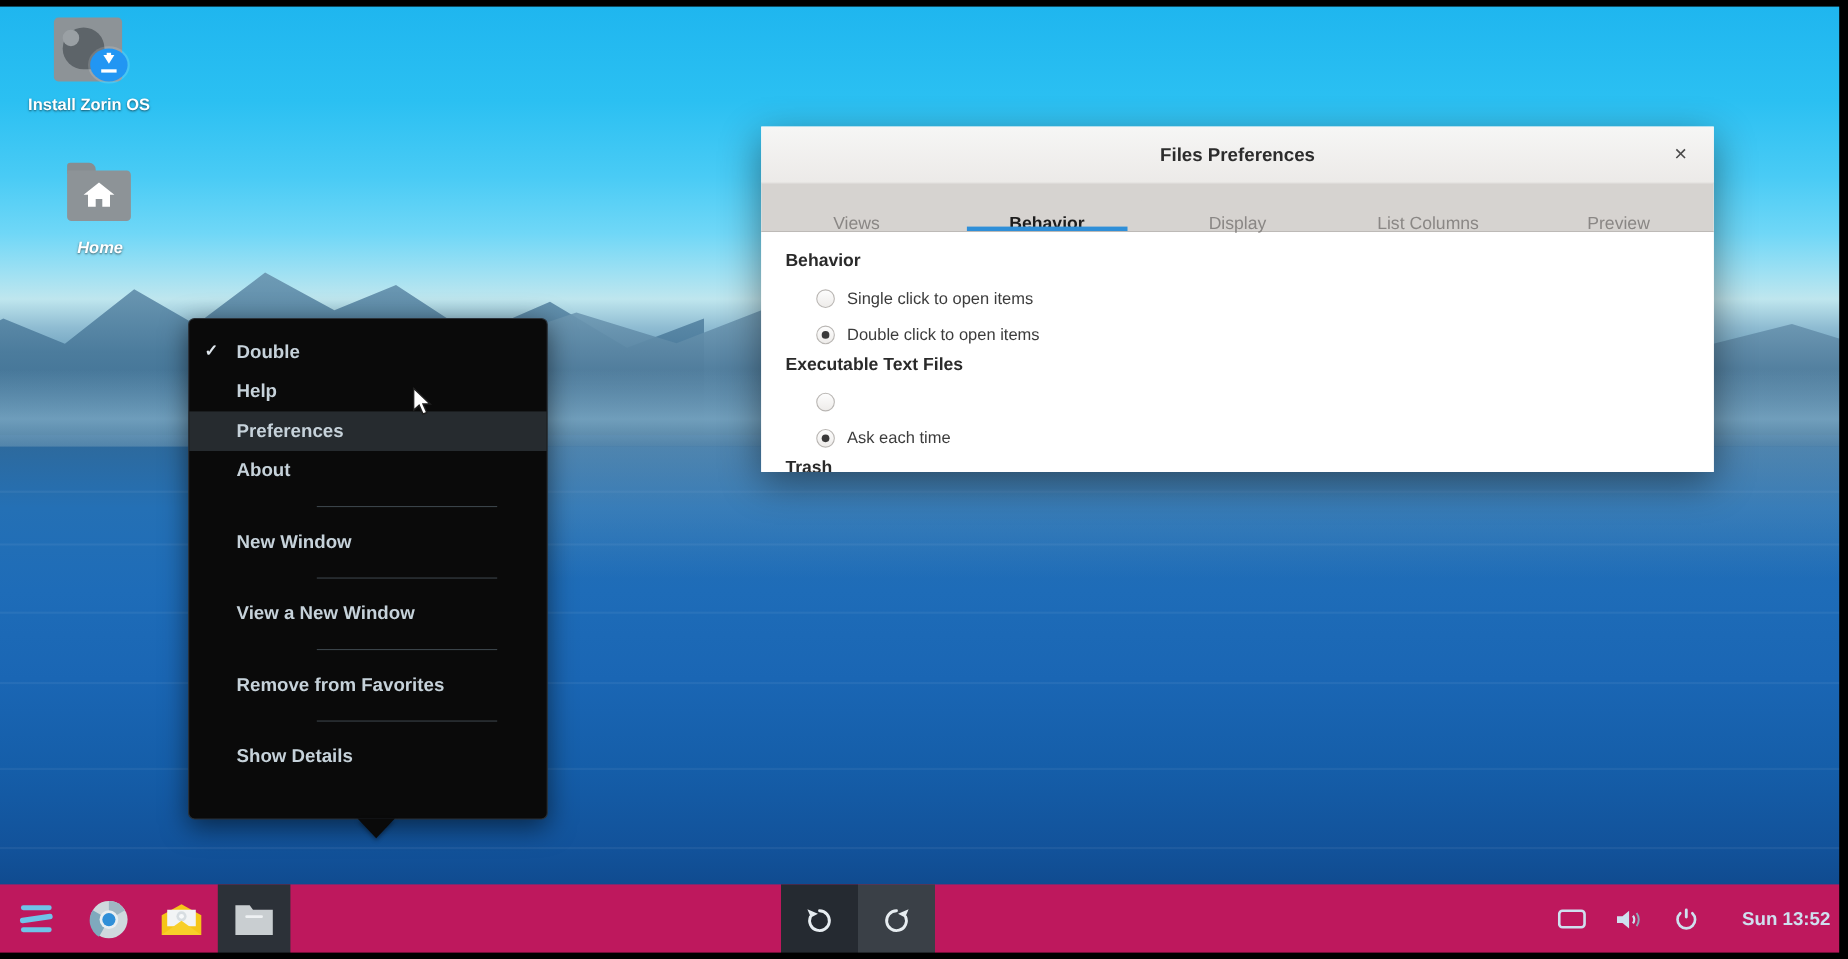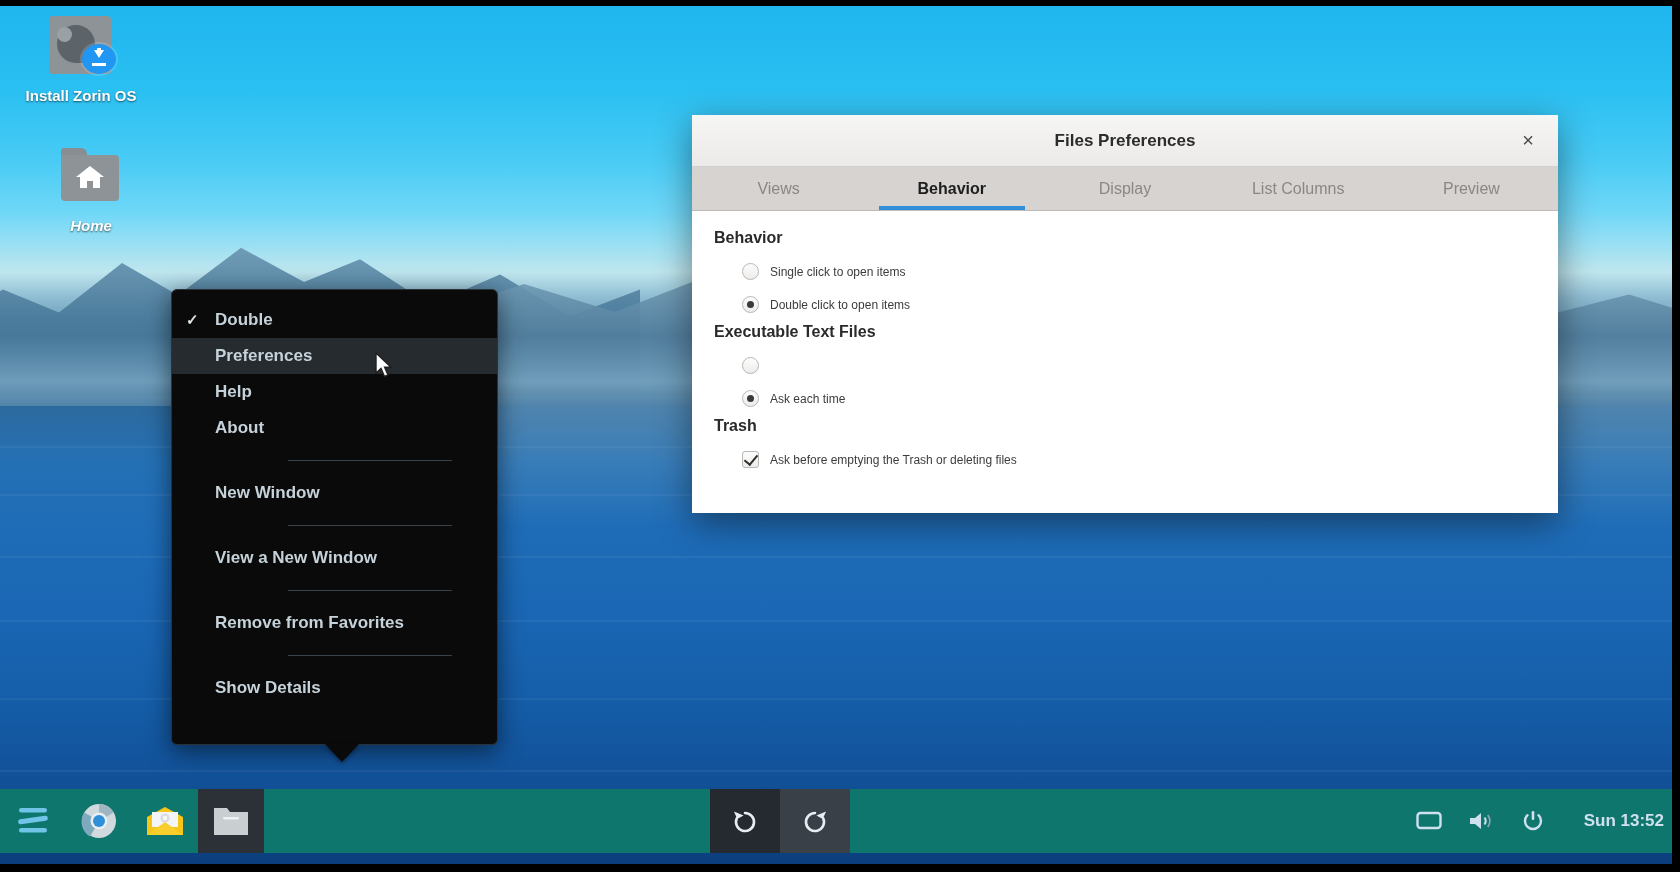--- a/index.html
+++ b/index.html
@@ -149,21 +149,21 @@
     border-top: 18px solid #0a0a0a;
     filter: drop-shadow(0 2px 2px rgba(0,0,0,.4));
   }
   
   #cursor {
     position: absolute; left: 375px; top: 352px; width: 20px; height: 28px;
   }
 
   
   #prefs-window {
-    position: absolute; left: 692px; top: 115px; width: 866px; height: 398px;
+    position: absolute; left: 692px; top: 115px; width: 866px; height: 314px;
     background: #ffffff;
     box-shadow: 0 10px 34px rgba(0,0,0,.45);
     overflow: hidden;
   }
   #prefs-titlebar {
     position: relative; height: 52px;
     background: linear-gradient(to bottom, #f6f6f5, #eceae8);
     border-bottom: 1px solid #d3d0cd;
   }
   #prefs-title {
@@ -178,36 +178,37 @@
   #prefs-tabs {
     display: flex; height: 44px;
     background: #d6d3d0;
     border-bottom: 1px solid #bdbab7;
   }
   .tab {
     flex: 1 1 0; position: relative;
     line-height: 44px; text-align: center;
     font-size: 16px; color: #8a8785;
     cursor: pointer;
+    margin-top: 15px;
   }
   .tab.active { color: #1d1d1d; font-weight: bold; background: #d6d3d0; }
   .tab.active::after {
     content: ""; position: absolute; left: 8%; right: 8%; bottom: 0;
     height: 4px; background: #2f8fd8;
   }
   #prefs-body { padding: 18px 0 0 22px; background: #fff; height: 302px; }
   .sec-title {
     font-size: 16px; font-weight: bold; color: #2a2a2a;
     margin: 0 0 8px 0;
   }
   .sec-title.tight { margin-top: 2px; }
   .opt-row {
     display: flex; align-items: center;
     height: 33px; padding-left: 28px;
-    font-size: 12px; color: #3c3c3c;
+    font-size: 15px; color: #3c3c3c;
   }
   .radio {
     width: 17px; height: 17px; border-radius: 50%;
     border: 1px solid #b9b6b3;
     background: linear-gradient(to bottom, #fdfdfd, #eeecea);
     margin-right: 11px; position: relative; flex: none;
   }
   .radio.checked::after {
     content: ""; position: absolute; left: 4px; top: 4px;
     width: 7px; height: 7px; border-radius: 50%; background: #3a3a3a;
@@ -220,22 +221,22 @@
   }
   .checkbox.checked::after {
     content: ""; position: absolute; left: 4px; top: 0px;
     width: 6px; height: 11px;
     border-right: 2.5px solid #2d2d2d; border-bottom: 2.5px solid #2d2d2d;
     transform: rotate(40deg);
   }
 
   
   #taskbar {
-    position: absolute; left: 0; bottom: 19px; width: 1680px; height: 64px;
-    background: #0f766e;
+    position: absolute; left: 0; bottom: 4px; width: 1680px; height: 64px;
+    background: #be185d;
     display: flex; align-items: center;
   }
   #tb-left { display: flex; align-items: center; height: 64px; }
   .tb-btn {
     width: 66px; height: 64px; position: relative;
     display: flex; align-items: center; justify-content: center;
     cursor: pointer;
   }
   .tb-btn.active { background: #2c3138; }
   #tb-center {
@@ -308,25 +309,25 @@
     </div>
     <div>Home</div>
   </div>
 </div>
 
 <div id="ctx-menu">
   <div class="ctx-item">
     <span class="ctx-check">✓</span>
     <span>Double</span>
   </div>
+  <div class="ctx-item">
+    <span>Help</span>
+  </div>
   <div class="ctx-item highlight">
     <span>Preferences</span>
-  </div>
-  <div class="ctx-item">
-    <span>Help</span>
   </div>
   <div class="ctx-item">
     <span>About</span>
   </div>
   <div class="ctx-sep"></div>
   <div class="ctx-item">
     <span>New Window</span>
   </div>
   <div class="ctx-sep"></div>
   <div class="ctx-item">

